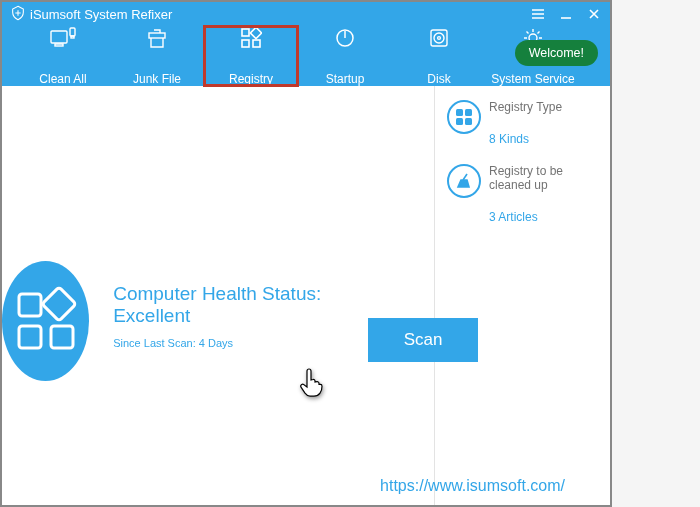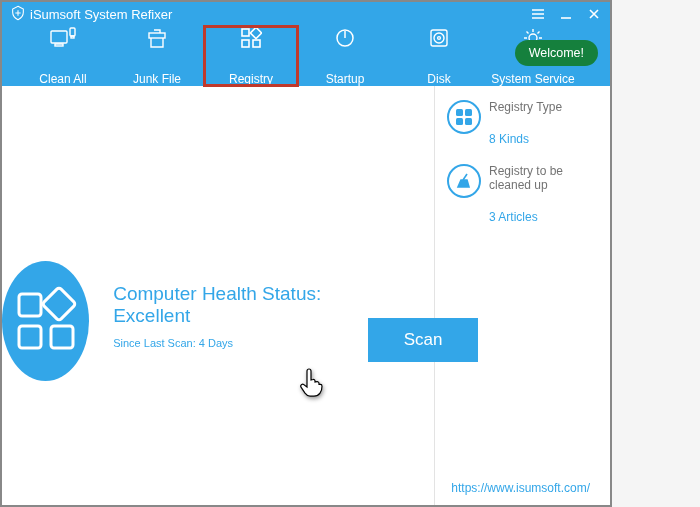--- a/index.html
+++ b/index.html
@@ -110,22 +110,22 @@
     font-size: 12px;
     color: #555;
     display:flex; flex-direction:column; gap:18px;
   }
   .side-item { display:flex; gap:8px; }
   .side-icon { width:34px; height:34px; border:2px solid #33a6e8; border-radius:50%; display:flex; align-items:center; justify-content:center; flex-shrink:0; }
   .side-text .t1 { color:#737373; font-size:12px; }
   .side-text .t2 { color:#33a6e8; font-size:12px; margin-top:18px; }
   .footer-link {
     position: absolute;
-    bottom: 10px; right: 20px;
-    color: #33a6e8; font-size: 12px;
+    bottom: 10px; right: 45px;
+    color: #33a6e8; font-size: 16px;
     text-decoration: none;
   }
 </style>
 </head>
 <body>
 
 <div class="window">
   <div class="header">
     <div class="titlebar">
       <div class="app-title">

